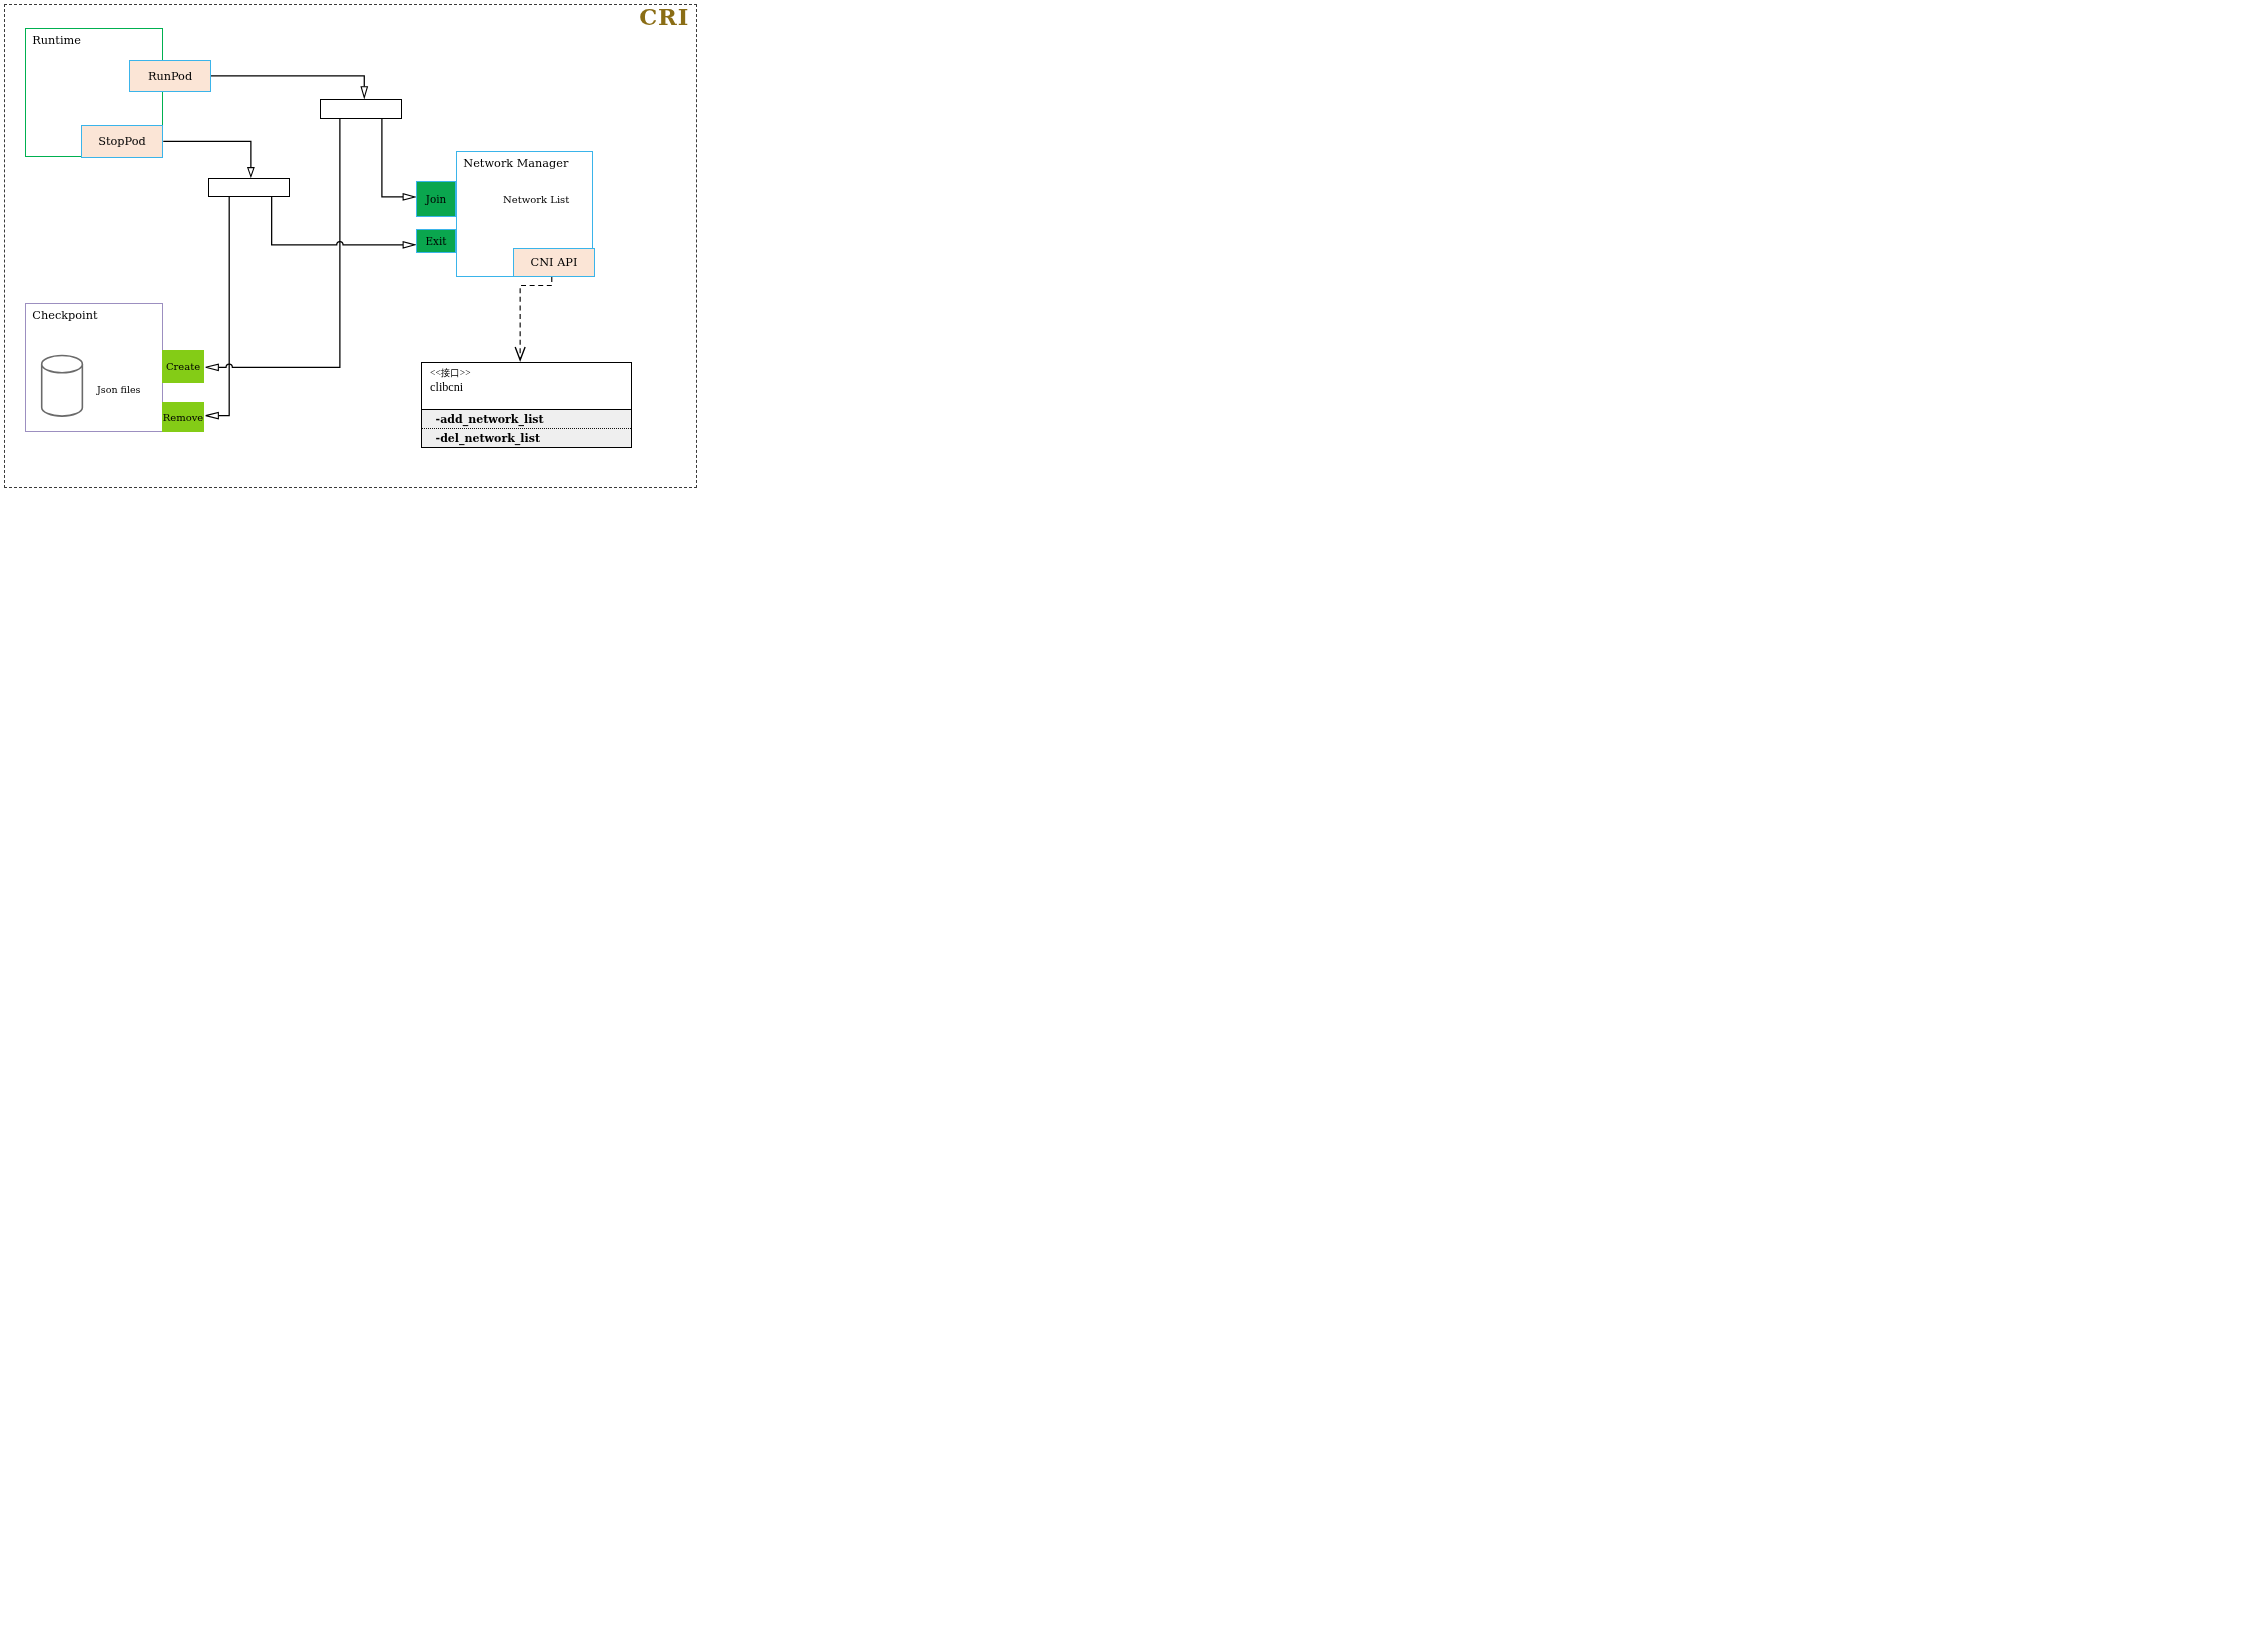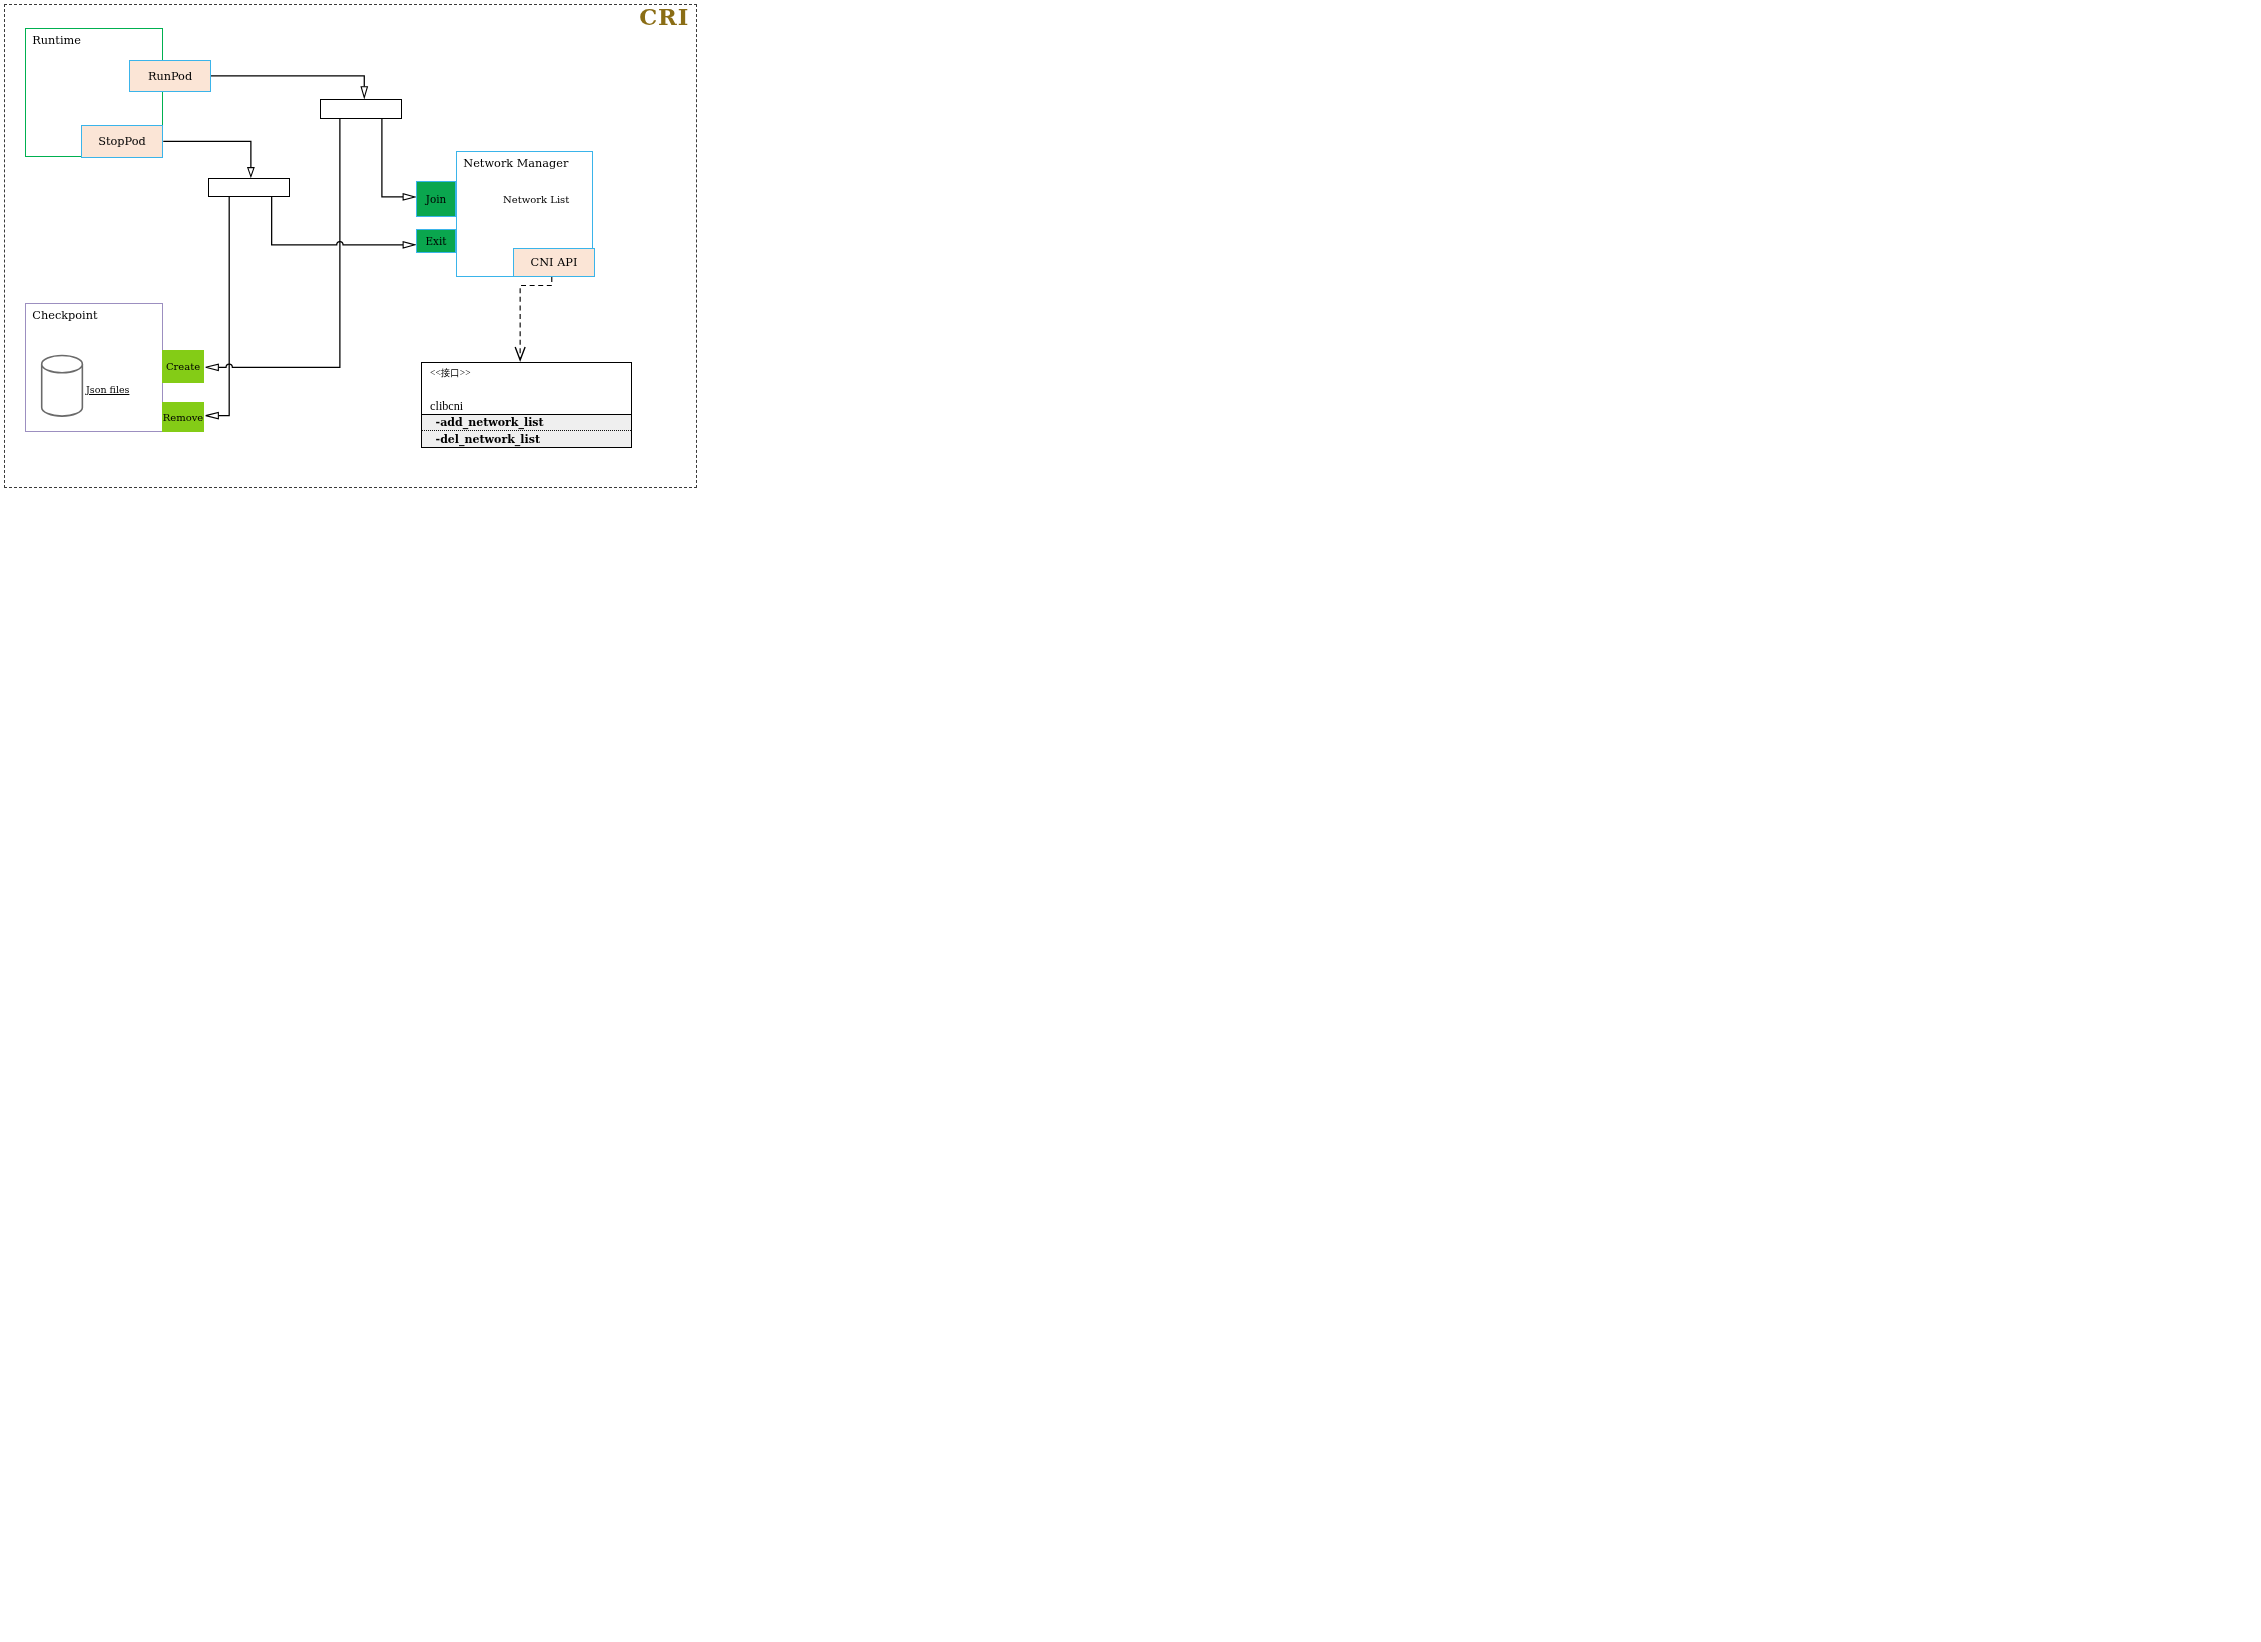--- a/index.html
+++ b/index.html
@@ -44,30 +44,30 @@
   .remove{left:162px;top:402px;width:42px;height:30px;}
 
   .connector{
     position:absolute;background:#fff;border:1.4px solid #000;box-sizing:border-box;z-index:2;
   }
   .connector.c1{left:320px;top:99px;width:82px;height:20px;}
   .connector.c2{left:208px;top:178px;width:82px;height:19px;}
 
   .freelabel{position:absolute;white-space:nowrap;z-index:3;}
   .netlist{left:503px;top:194px;font-size:10px;}
-  .jsonfiles{left:86px;top:384px;font-size:9.5px;text-decoration:underline;}
+  .jsonfiles{left:97px;top:384px;font-size:9.5px;}
 
   .uml{
     position:absolute;left:421px;top:362px;width:211px;height:86px;
     border:1.4px solid #000;box-sizing:border-box;background:#fff;z-index:3;
     display:flex;flex-direction:column;
   }
   .uml .head{flex:0 0 46px;padding:3.6px 0 0 8.1px;box-sizing:border-box;font-family:Liberation Serif, serif;}
   .uml .stereotype{font-size:9.5px;}
-  .uml .iname{font-size:12.2px;margin-top:19px;}
+  .uml .iname{font-size:12.2px;margin-top:0;}
   .uml .methods{
     flex:1;background:#efefef;border-top:1.4px solid #000;
     display:flex;flex-direction:column;box-sizing:border-box;
   }
   .uml .mrow{flex:1;display:flex;align-items:center;padding-left:13.6px;font-size:11px;font-weight:bold;}
   .uml .mrow + .mrow{border-top:1.4px dotted #111;}
 
   svg.wires{position:absolute;left:0;top:0;z-index:1;}
   .wire{stroke:#000;stroke-width:2.8;fill:none;}
   .wire.dashed{stroke-dasharray:11 8;stroke-width:2.5;}

